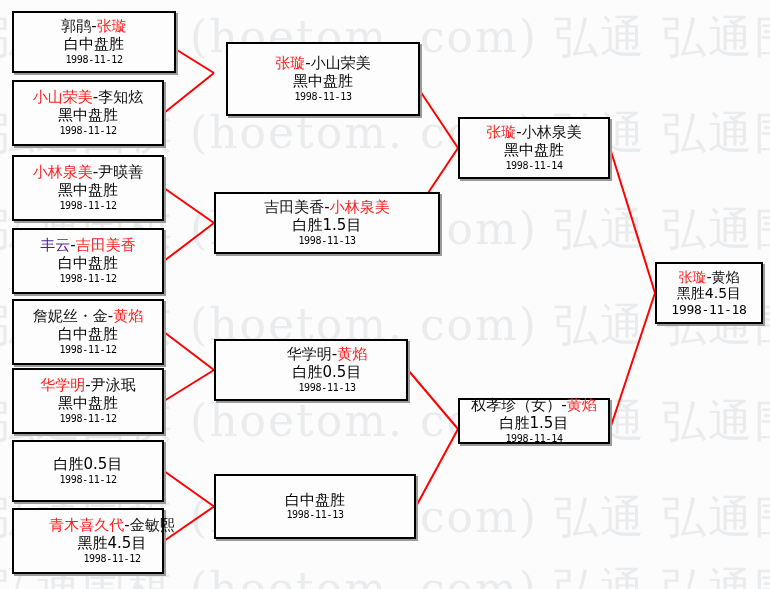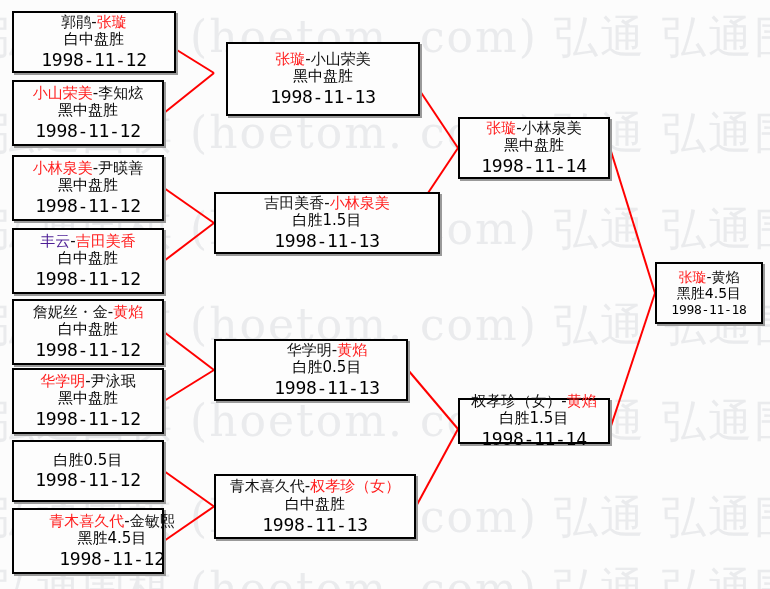--- a/index.html
+++ b/index.html
@@ -66,21 +66,21 @@
     white-space: nowrap;
   }
   .players .w { color: #ff2020; }
   .players .l { color: #111111; }
   .players .sep { color: #111111; }
   .result {
     font-size: 15px;
     white-space: nowrap;
   }
   .date {
-    font-size: 18px;
+    font-size: 10px;
     font-family: "DejaVu Sans Mono", "Liberation Mono", monospace;
     letter-spacing: -0.3px;
     white-space: nowrap;
   }
   .small .players { font-size: 14px; }
   .small .result  { font-size: 14px; }
   .small .date    { font-size: 13px; }
 </style>
 </head>
 <body>
@@ -163,21 +163,20 @@
         <div class="players"><span class="l" style="color: rgb(17, 17, 17);">吉田美香</span><span class="sep">-</span><span class="w" style="color: rgb(255, 32, 32);">小林泉美</span></div>
         <div class="result">白胜1.5目</div>
         <div class="date">1998-11-13</div>
       </div>
       <div class="match" style="left: 214px; top: 339px; width: 194px; height: 62px; border-color: rgb(0, 0, 0); padding-left: 32px;">
         <div class="players"><span class="l" style="color: rgb(17, 17, 17);">华学明</span><span class="sep">-</span><span class="w" style="color: rgb(255, 32, 32);">黄焰</span></div>
         <div class="result">白胜0.5目</div>
         <div class="date">1998-11-13</div>
       </div>
       <div class="match" style="left: 214px; top: 474px; width: 202px; height: 65px; border-color: rgb(0, 0, 0);">
-        <div class="players"><span class="l" style="color: rgb(17, 17, 17);">青木喜久代</span><span class="sep">-</span><span class="w" style="color: rgb(255, 32, 32);">权孝珍（女）</span></div>
         <div class="result">白中盘胜</div>
         <div class="date">1998-11-13</div>
       </div>
       <div class="match" style="left: 458px; top: 117px; width: 152px; height: 62px; border-color: rgb(0, 0, 0);">
         <div class="players"><span class="w" style="color: rgb(255, 32, 32);">张璇</span><span class="sep">-</span><span class="l" style="color: rgb(17, 17, 17);">小林泉美</span></div>
         <div class="result">黑中盘胜</div>
         <div class="date">1998-11-14</div>
       </div>
       <div class="match" style="left: 458px; top: 398px; width: 152px; height: 46px; border-color: rgb(0, 0, 0);">
         <div class="players"><span class="l" style="color: rgb(17, 17, 17);">权孝珍（女）</span><span class="sep">-</span><span class="w" style="color: rgb(255, 32, 32);">黄焰</span></div>

